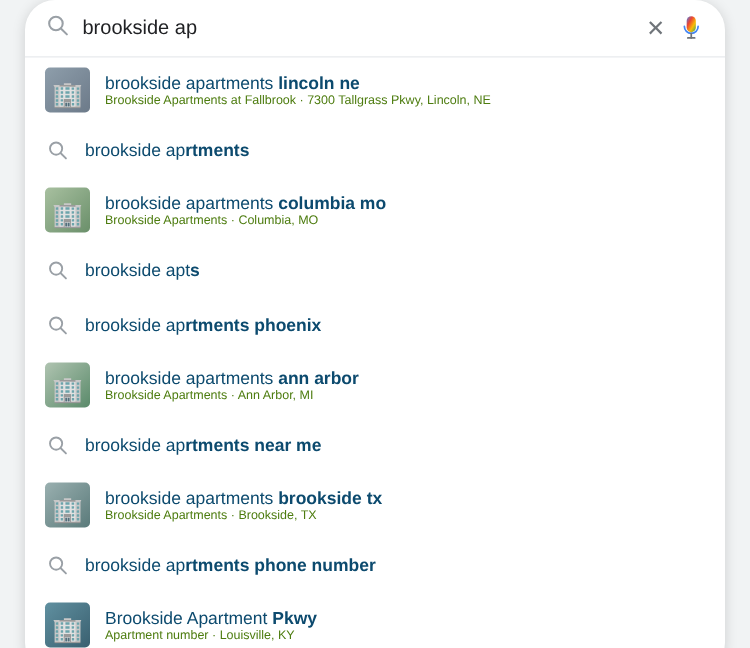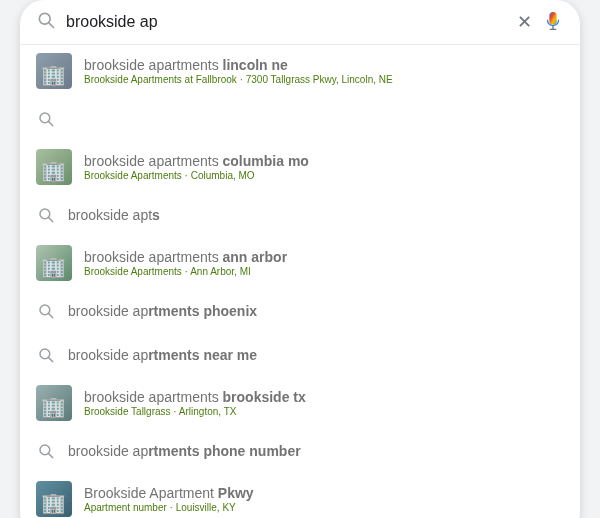--- a/index.html
+++ b/index.html
@@ -72,21 +72,21 @@
       overflow: hidden;
       display: flex;
       align-items: center;
       justify-content: center;
     }
     .suggestion-text {
       flex: 1;
     }
     .suggestion-main {
       font-size: 14px;
-      color: #737373;
+      color: #0c4a6e;
       display: block;
     }
     .suggestion-main .bold {
       font-weight: 700;
     }
     .suggestion-sub {
       font-size: 10px;
       color: #4d7c0f;
       display: block;
       margin-top: 1px;
@@ -159,20 +159,26 @@
         <span class="suggestion-sub">Brookside Apartments at Fallbrook · 7300 Tallgrass Pkwy, Lincoln, NE</span>
       </div>
     </li>
       <li class="suggestion-item">
       <div class="suggestion-icon">
         <svg width="18" height="18" viewBox="0 0 24 24" fill="none">
           <circle cx="10.5" cy="10.5" r="6.5" stroke="#9aa0a6" stroke-width="2"></circle>
           <line x1="15.5" y1="15.5" x2="21" y2="21" stroke="#9aa0a6" stroke-width="2" stroke-linecap="round"></line>
         </svg>
       </div>
+      <div class="suggestion-text">
+        <span class="suggestion-main">
+          brookside ap<span class="bold">rtments</span>
+        </span>
+
+      </div>
     </li>
       <li class="suggestion-item">
       <div class="suggestion-thumb thumb-columbia">
         <div class="thumb-building"></div>
       </div>
       <div class="suggestion-text">
         <span class="suggestion-main">
           brookside apartments <span class="bold">columbia mo</span>
         </span>
         <span class="suggestion-sub">Brookside Apartments · Columbia, MO</span>
@@ -186,67 +192,67 @@
         </svg>
       </div>
       <div class="suggestion-text">
         <span class="suggestion-main">
           brookside apt<span class="bold">s</span>
         </span>
 
       </div>
     </li>
       <li class="suggestion-item">
+      <div class="suggestion-icon">
+        <svg width="18" height="18" viewBox="0 0 24 24" fill="none">
+          <circle cx="10.5" cy="10.5" r="6.5" stroke="#9aa0a6" stroke-width="2"></circle>
+          <line x1="15.5" y1="15.5" x2="21" y2="21" stroke="#9aa0a6" stroke-width="2" stroke-linecap="round"></line>
+        </svg>
+      </div>
+      <div class="suggestion-text">
+        <span class="suggestion-main">
+          brookside ap<span class="bold">rtments phoenix</span>
+        </span>
+
+      </div>
+    </li>
+      <li class="suggestion-item">
       <div class="suggestion-thumb thumb-annarbor">
         <div class="thumb-building"></div>
       </div>
       <div class="suggestion-text">
         <span class="suggestion-main">
           brookside apartments <span class="bold">ann arbor</span>
         </span>
         <span class="suggestion-sub">Brookside Apartments · Ann Arbor, MI</span>
       </div>
     </li>
       <li class="suggestion-item">
       <div class="suggestion-icon">
         <svg width="18" height="18" viewBox="0 0 24 24" fill="none">
           <circle cx="10.5" cy="10.5" r="6.5" stroke="#9aa0a6" stroke-width="2"></circle>
           <line x1="15.5" y1="15.5" x2="21" y2="21" stroke="#9aa0a6" stroke-width="2" stroke-linecap="round"></line>
         </svg>
       </div>
       <div class="suggestion-text">
         <span class="suggestion-main">
-          brookside ap<span class="bold">rtments phoenix</span>
-        </span>
-
-      </div>
-    </li>
-      <li class="suggestion-item">
-      <div class="suggestion-icon">
-        <svg width="18" height="18" viewBox="0 0 24 24" fill="none">
-          <circle cx="10.5" cy="10.5" r="6.5" stroke="#9aa0a6" stroke-width="2"></circle>
-          <line x1="15.5" y1="15.5" x2="21" y2="21" stroke="#9aa0a6" stroke-width="2" stroke-linecap="round"></line>
-        </svg>
-      </div>
-      <div class="suggestion-text">
-        <span class="suggestion-main">
           brookside ap<span class="bold">rtments near me</span>
         </span>
 
       </div>
     </li>
       <li class="suggestion-item">
       <div class="suggestion-thumb thumb-arlington">
         <div class="thumb-building"></div>
       </div>
       <div class="suggestion-text">
         <span class="suggestion-main">
           brookside apartments <span class="bold">brookside tx</span>
         </span>
-        <span class="suggestion-sub">Brookside Tallgrass · Arlington, TX</span>
+        <span class="suggestion-sub">Brookside Apartments · Brookside, TX</span>
       </div>
     </li>
       <li class="suggestion-item">
       <div class="suggestion-icon">
         <svg width="18" height="18" viewBox="0 0 24 24" fill="none">
           <circle cx="10.5" cy="10.5" r="6.5" stroke="#9aa0a6" stroke-width="2"></circle>
           <line x1="15.5" y1="15.5" x2="21" y2="21" stroke="#9aa0a6" stroke-width="2" stroke-linecap="round"></line>
         </svg>
       </div>
       <div class="suggestion-text">

